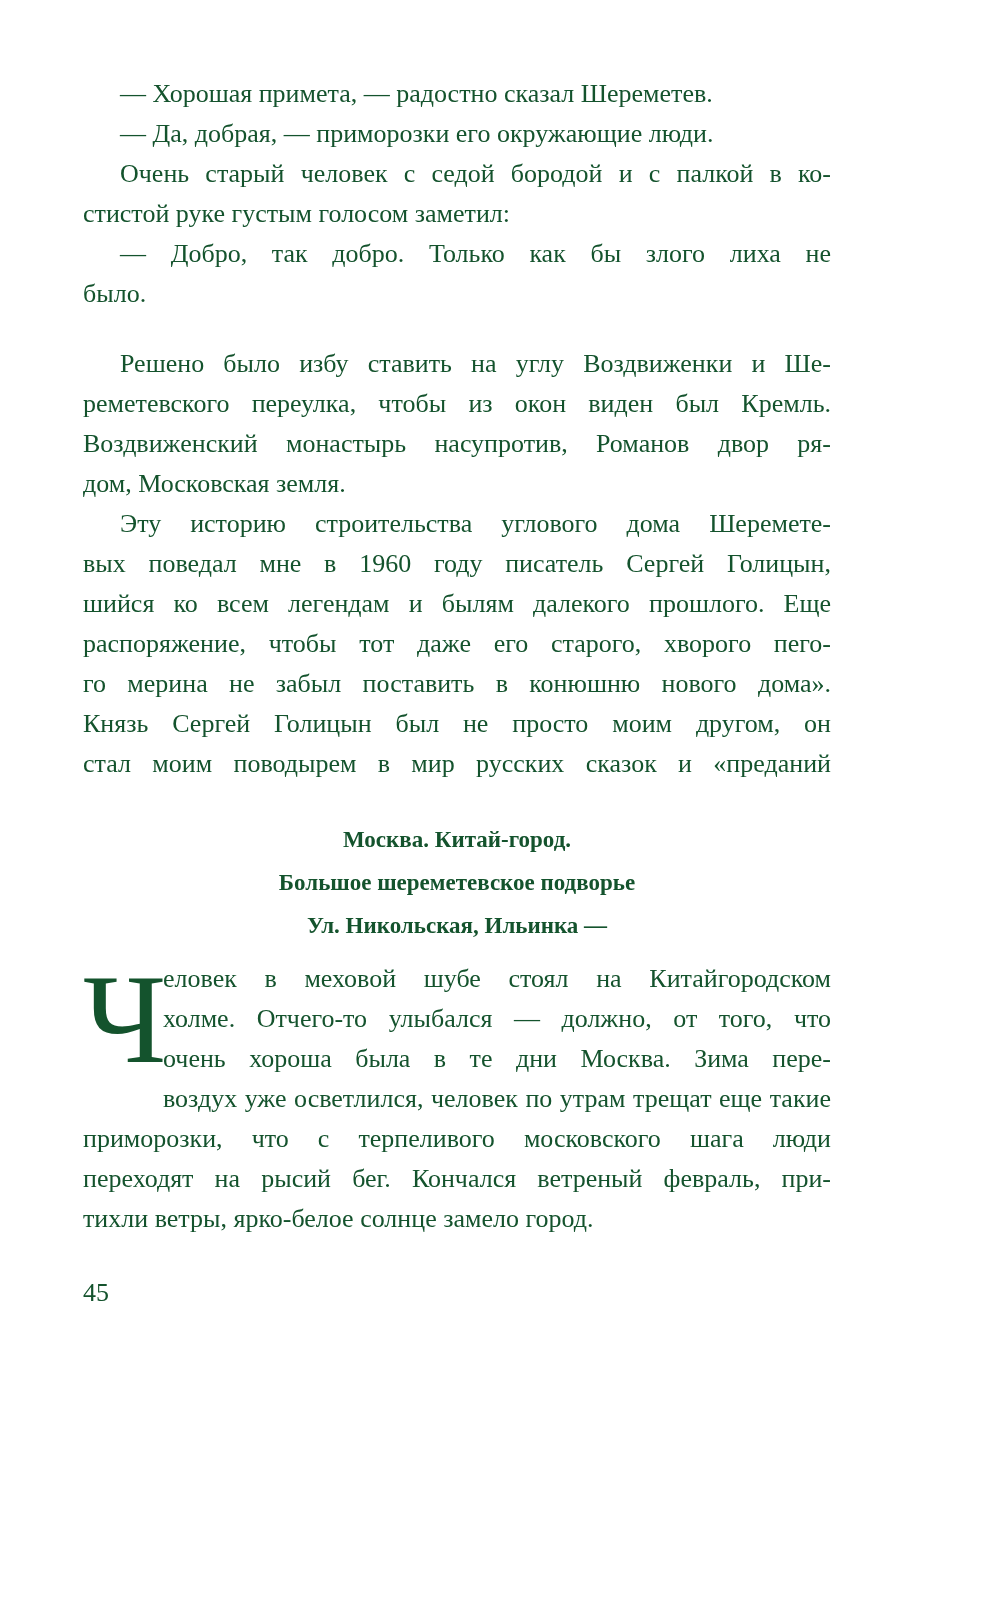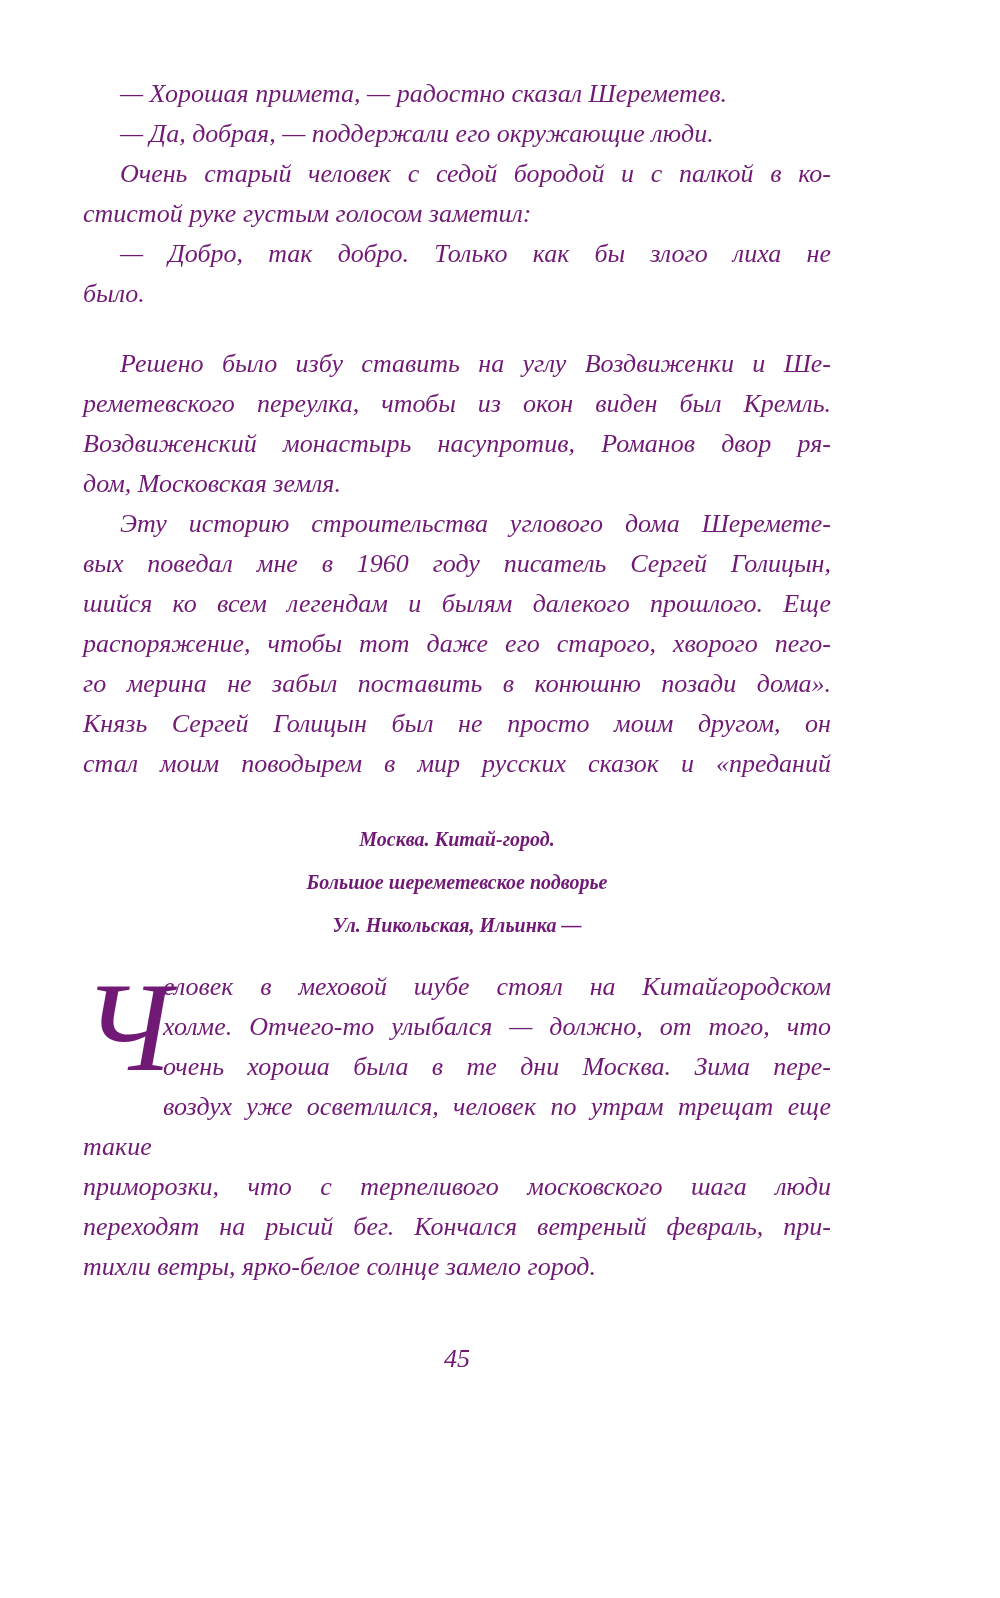--- a/index.html
+++ b/index.html
@@ -5,80 +5,79 @@
   html, body {
     margin: 0;
     padding: 0;
     background: #ffffff;
   }
   .page {
     position: relative;
     width: 1000px;
     height: 1434px;
     background: #ffffff;
-    color: #701a75;
+    color: #14532d;
     font-family: "Liberation Serif", "DejaVu Serif", serif;
     font-size: 26px;
     line-height: 40px;
     overflow: hidden;
-    font-style: italic;
   }
   .text-block {
     position: absolute;
     top: 74px;
     left: 83px;
     width: 748px;
   }
   .para { margin: 0; }
   .line {
     text-align: justify;
     text-align-last: justify;
     margin: 0;
   }
   .line.first { text-indent: 37px; }
   .line.last { text-align-last: left; }
   .gap-before { margin-top: 30px; }
   .heading {
     margin-top: 34px;
-    margin-bottom: 20px;
+    margin-bottom: 12px;
     text-align: center;
     font-weight: bold;
-    font-size: 20px;
+    font-size: 23px;
     line-height: 43px;
   }
   .heading .hline { text-align: center; }
   .dropcap {
     float: left;
     width: 72px;
     height: 118px;
     font-size: 128px;
     line-height: 112px;
     font-weight: normal;
     text-align: left;
     margin: 4px 8px 0 0;
     font-family: "Liberation Serif", "DejaVu Serif", serif;
   }
   .page-number {
-    margin-top: 52px;
-    text-align: center;
+    margin-top: 34px;
+    text-align: left;
     font-size: 26px;
   }
 </style>
 </head>
 <body>
 
 <div class="page">
   <div class="text-block">
 
     <div class="para">
       <div class="line first last">— Хорошая примета, — радостно сказал Шереметев.</div>
     </div>
 
     <div class="para">
-      <div class="line first last">— Да, добрая, — поддержали его окружающие люди.</div>
+      <div class="line first last">— Да, добрая, — приморозки его окружающие люди.</div>
     </div>
 
     <div class="para">
       <div class="line first">Очень старый человек с седой бородой и с палкой в ко-</div>
       <div class="line last">стистой руке густым голосом заметил:</div>
     </div>
 
     <div class="para">
       <div class="line first">— Добро, так добро. Только как бы злого лиха не</div>
       <div class="line last">было.</div>
@@ -89,21 +88,21 @@
       <div class="line">реметевского переулка, чтобы из окон виден был Кремль.</div>
       <div class="line">Воздвиженский монастырь насупротив, Романов двор ря-</div>
       <div class="line last">дом, Московская земля.</div>
     </div>
 
     <div class="para">
       <div class="line first">Эту историю строительства углового дома Шеремете-</div>
       <div class="line">вых поведал мне в 1960 году писатель Сергей Голицын,</div>
       <div class="line">шийся ко всем легендам и былям далекого прошлого. Еще</div>
       <div class="line">распоряжение, чтобы тот даже его старого, хворого пего-</div>
-      <div class="line">го мерина не забыл поставить в конюшню позади дома».</div>
+      <div class="line">го мерина не забыл поставить в конюшню нового дома».</div>
       <div class="line">Князь Сергей Голицын был не просто моим другом, он</div>
       <div class="line">стал моим поводырем в мир русских сказок и «преданий</div>
     </div>
 
     <div class="heading">
       <div class="hline">Москва. Китай-город.</div>
       <div class="hline">Большое шереметевское подворье</div>
       <div class="hline">Ул. Никольская, Ильинка —</div>
     </div>
 

